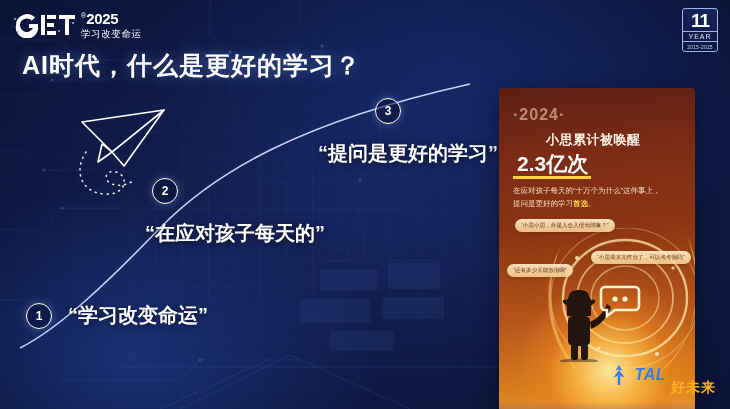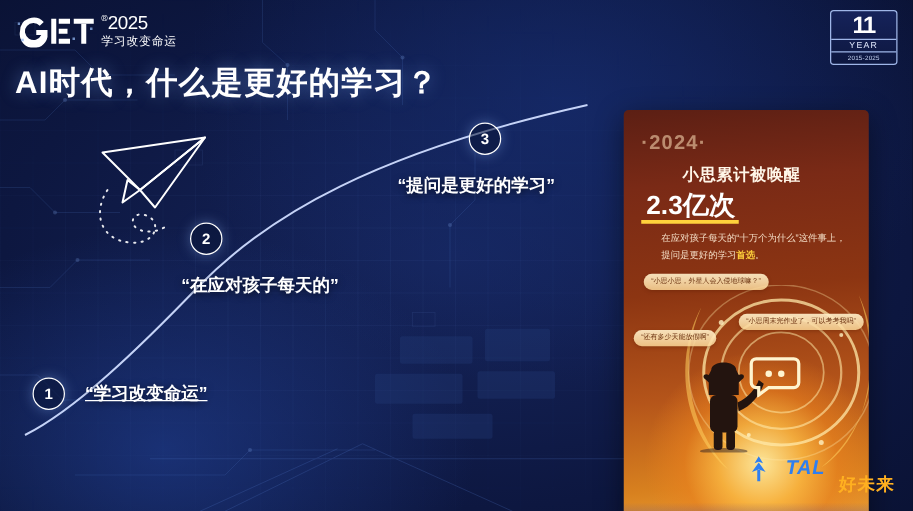--- a/index.html
+++ b/index.html
@@ -42,30 +42,30 @@
   }
 
   
   .logo-get{
     position:absolute; left:14px; top:11px;
     display:flex; align-items:center; gap:5px;
   }
   .get-mark{ display:block; }
   .logo-txt{ display:flex; flex-direction:column; line-height:1; }
   .logo-year{
-    color:#ffffff; font-weight:normal; font-size:15px; letter-spacing:-.3px;
+    color:#ffffff; font-weight:bold; font-size:15px; letter-spacing:-.3px;
   }
   .logo-sub{
     color:#ffffff; font-size:9.5px; letter-spacing:.6px; margin-top:2px;
   }
   .logo-star{ color:#fff; font-size:7px; vertical-align:super; }
 
   .badge-11{
     position:absolute; right:12px; top:8px;
-    width:54px; height:44px;
+    width:36px; height:44px;
     border:1.4px solid #9fb6e8;
     border-radius:3px;
     background:linear-gradient(180deg,#16235a,#0d1740);
     display:flex; flex-direction:column; align-items:center;
     padding-top:2px;
   }
   .badge-num{
     color:#fff; font-weight:bold; font-size:19px; line-height:19px;
     letter-spacing:-1px;
   }
@@ -73,21 +73,21 @@
     color:#dfe7fb; font-size:7px; letter-spacing:1px; margin-top:1px;
     border-top:1px solid #9fb6e8; border-bottom:1px solid #9fb6e8;
     width:100%; text-align:center; padding:1px 0;
   }
   .badge-range{
     color:#c8d6f4; font-size:5px; letter-spacing:.2px; margin-top:2px;
   }
 
   
   .title{
-    position:absolute; left:12px; top:49px;
+    position:absolute; left:22px; top:49px;
     color:#ffffff; font-size:25px; font-weight:bold;
     letter-spacing:1px;
     text-shadow:0 0 14px rgba(130,180,255,.45);
     white-space:nowrap;
   }
 
   
   .curve{ position:absolute; left:0; top:60px; width:500px; height:300px; }
 
   .step{
@@ -96,26 +96,26 @@
   .step-dot{
     width:26px; height:26px; border-radius:50%;
     border:1.5px solid #ffffff;
     background:rgba(10,20,55,.55);
     color:#ffffff; font-size:12px; font-weight:bold;
     display:flex; align-items:center; justify-content:center;
     box-shadow:0 0 10px rgba(150,190,255,.35);
     flex:0 0 auto;
   }
   .step-label{
-    color:#ffffff; font-size:14px; font-weight:bold;
+    color:#ffffff; font-size:20px; font-weight:bold;
     white-space:nowrap;
     text-shadow:0 1px 6px rgba(0,0,0,.6);
   }
   .step-1{ left:26px; top:302px; }
-  .step-1 .step-label{ margin-left:16px;text-decoration:underline; }
+  .step-1 .step-label{ margin-left:16px; }
   .step-2{ left:152px; top:178px; flex-direction:column; align-items:flex-start; }
   .step-2 .step-label{ margin-top:16px; margin-left:-7px; }
   .step-3{ left:375px; top:98px; flex-direction:column; align-items:flex-start; }
   .step-3 .step-label{ margin-top:16px; margin-left:-57px; }
 
   
   .plane{ position:absolute; left:68px; top:100px; width:120px; height:100px; }
 
   
   .poster{
@@ -148,21 +148,21 @@
   }
   .p-big{
     position:absolute; left:18px; top:62px;
     color:#ffffff; font-size:21px; font-weight:bold; letter-spacing:0px;
   }
   .p-underline{
     position:absolute; left:14px; top:88px; width:78px; height:3px;
     background:#ffd23c;
   }
   .p-body{
-    position:absolute; left:30px; top:96px; width:172px;
+    position:absolute; left:14px; top:96px; width:172px;
     color:#f3dcc4; font-size:7.5px; line-height:1.75;
   }
   .p-body b{ color:#ffd23c; font-weight:bold; }
 
   .bubble{
     position:absolute;
     background:linear-gradient(180deg, rgba(255,238,200,.92), rgba(250,214,150,.85));
     color:#6b3210; font-size:5.6px; line-height:1;
     padding:3.5px 6px; border-radius:8px;
     white-space:nowrap;
@@ -171,21 +171,21 @@
   .b1{ left:16px; top:131px; }
   .b2{ left:92px; top:163px; }
   .b3{ left:8px; top:176px; }
 
   .mascot{ position:absolute; left:56px; top:196px; width:60px; height:78px; }
   .chat-ico{ position:absolute; left:100px; top:196px; width:42px; height:34px; }
 
   
   .tal{
     position:absolute; right:14px; bottom:12px;
-    display:flex; align-items:center; gap:11px;
+    display:flex; align-items:center; gap:5px;
   }
   .tal-txt{ color:#2f7ff0; font-size:16px; font-weight:bold; font-style:italic; letter-spacing:.5px; }
   .tal-cn{ color:#ffb020; font-size:14px; font-weight:bold; letter-spacing:1px;margin-top:26px; }
 </style>
 </head>
 <body>
 
 <div class="slide">
 
   <div class="grid-tex"></div>

